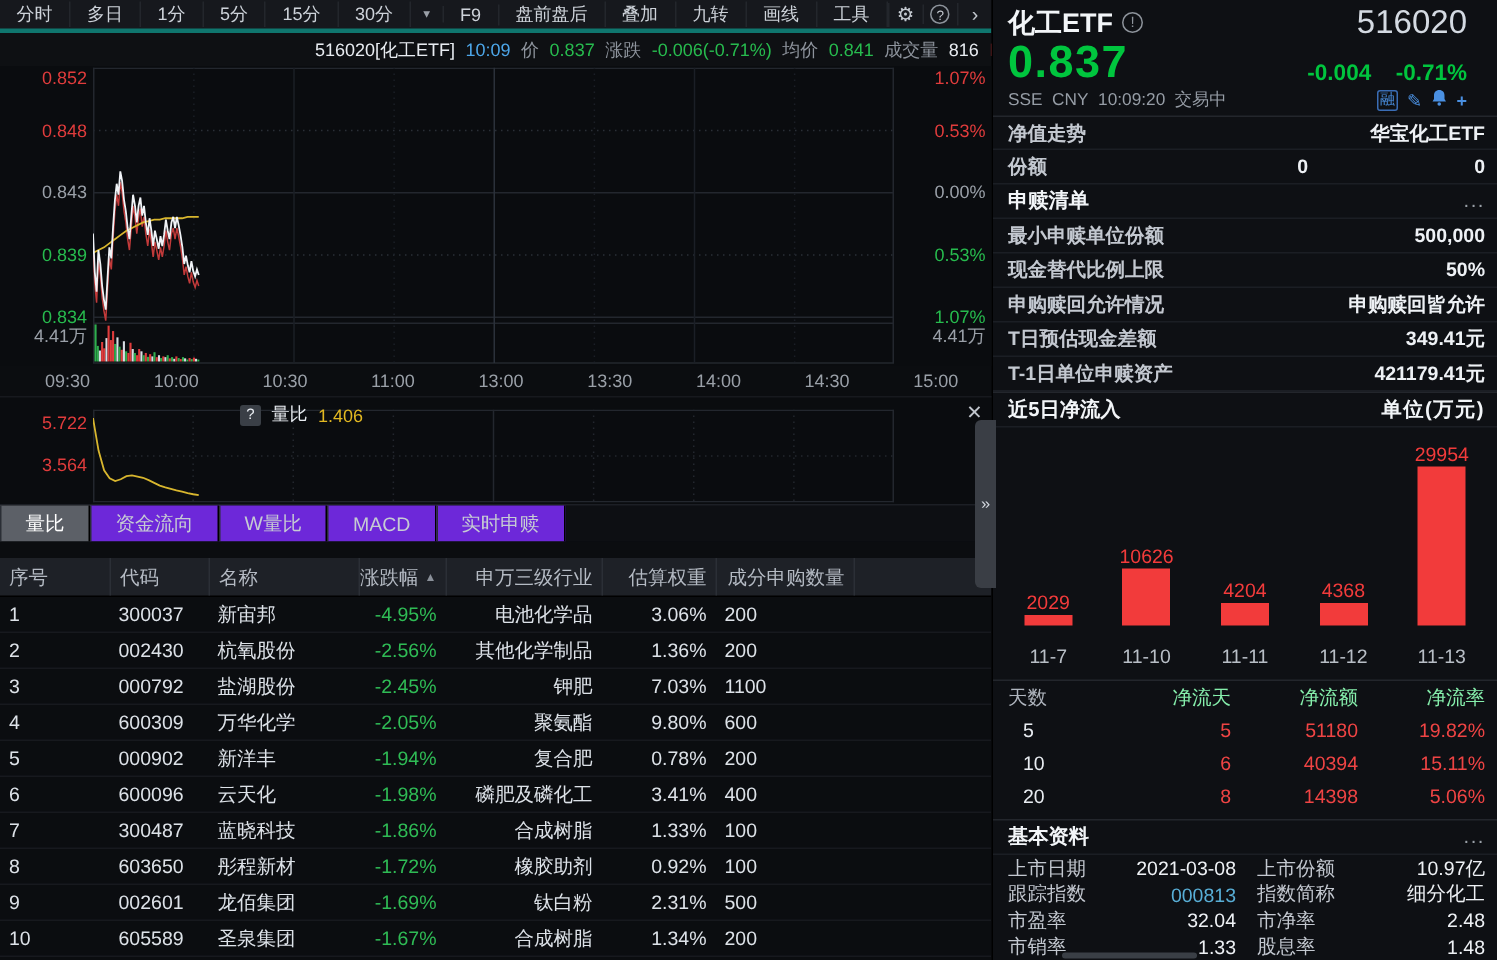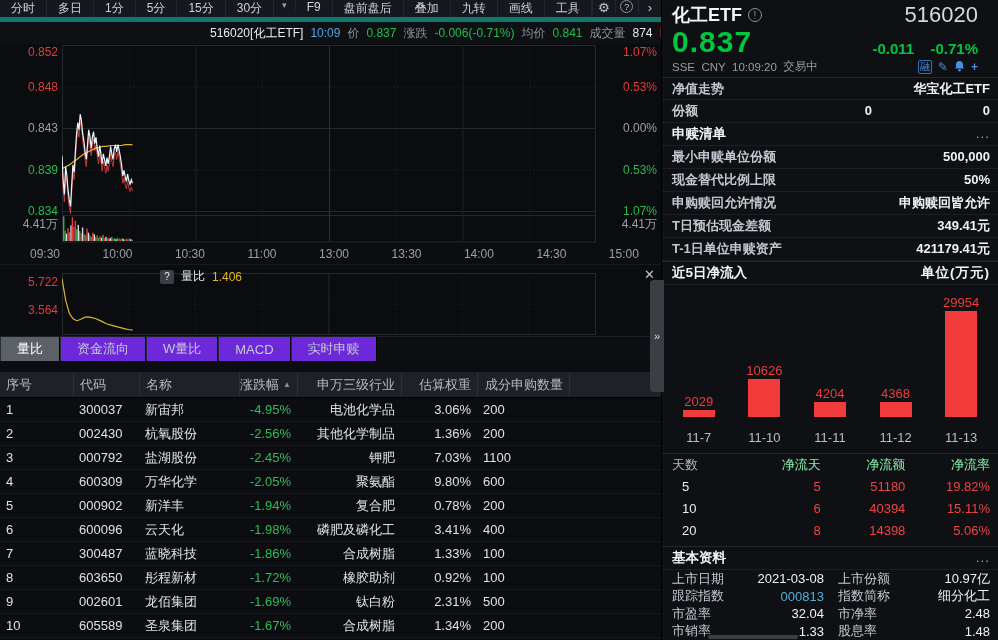--- a/index.html
+++ b/index.html
@@ -3,21 +3,21 @@
 <meta charset="utf-8">
 <style>
   * { margin:0; padding:0; box-sizing:border-box; }
   html,body { width:998px; height:640px; background:#0b0d10; overflow:hidden;
     font-family:"Liberation Sans","DejaVu Sans",sans-serif; }
   .app { position:relative; display:flex; width:998px; height:640px; color:#d5dae1; }
   .left { width:661px; display:flex; flex-direction:column; background:#0b0d10; }
   .right { width:337px; background:#0e1014; border-left:1px solid #000; display:flex; flex-direction:column; }
 
   
-  .toolbar { height:22px; background:#16181d; display:flex; align-items:flex-start; font-size:12px; color:#cdd2d9; border-bottom:5px solid #0f766e; }
+  .toolbar { height:22px; background:#16181d; display:flex; align-items:center; font-size:12px; color:#cdd2d9; border-bottom:3px solid #0f766e; }
   .tb-btn { padding:0 11px; display:flex; align-items:center; border-right:1px solid #23262c; cursor:default; white-space:nowrap; }
   .tb-caret { padding:0 8px; display:flex; align-items:center; font-size:9px; color:#9aa0a8; border-right:1px solid #23262c; }
   .tb-spacer { flex:1; }
   .tb-icon { width:24px; display:flex; align-items:center; justify-content:center; border-left:1px solid #23262c; color:#c3c8cf; font-size:13px; }
   .tb-help { font-size:11px; }
   .tb-help span { width:13px; height:13px; border:1px solid #8d939b; border-radius:50%; display:flex; align-items:center; justify-content:center; font-size:9px; }
 
   
   .chart-header { height:22px; display:flex; align-items:center; font-size:12px; padding-left:210px; gap:7px; background:#0e1013; white-space:nowrap; }
   .ch-name { color:#e8ecf1; }
@@ -154,21 +154,21 @@
     <div class="chart-header">
       <span class="ch-name">516020[化工ETF]</span>
       <span class="ch-time">10:09</span>
       <span class="ch-lbl">价</span>
       <span class="ch-green">0.837</span>
       <span class="ch-lbl">涨跌</span>
       <span class="ch-green">-0.006(-0.71%)</span>
       <span class="ch-lbl">均价</span>
       <span class="ch-green">0.841</span>
       <span class="ch-lbl">成交量</span>
-      <span class="ch-white">874</span>
+      <span class="ch-white">816</span>
       <span class="ch-red">I...</span>
       <span class="ch-screen">
         <svg width="16" height="13" viewBox="0 0 16 13">
             <rect x="1" y="1" width="14" height="8" rx="1" fill="none" stroke="#9aa0a8"></rect>
             <rect x="6" y="10" width="4" height="1.5" fill="#9aa0a8"></rect>
             <rect x="4" y="11.5" width="8" height="1" fill="#9aa0a8"></rect>
           </svg>
       </span>
     </div>
 
@@ -420,21 +420,21 @@
   <div class="right">
     <div class="q-block">
       <div class="q-row1">
         <span class="q-name">化工ETF</span>
         <span class="q-info">!</span>
         <span class="q-code">516020</span>
       </div>
       <div class="q-row2">
         <span class="q-price">0.837</span>
         <span class="q-chg">
-          <span>-0.011</span>
+          <span>-0.004</span>
           <span style="display:inline-block;width:8px;"></span>
           <span>-0.71%</span>
         </span>
       </div>
       <div class="q-row3">
         <span>SSE</span>&nbsp;&nbsp;
         <span>CNY</span>&nbsp;&nbsp;
         <span>10:09:20</span>&nbsp;&nbsp;
         <span>交易中</span>
         <span class="q-icons">

